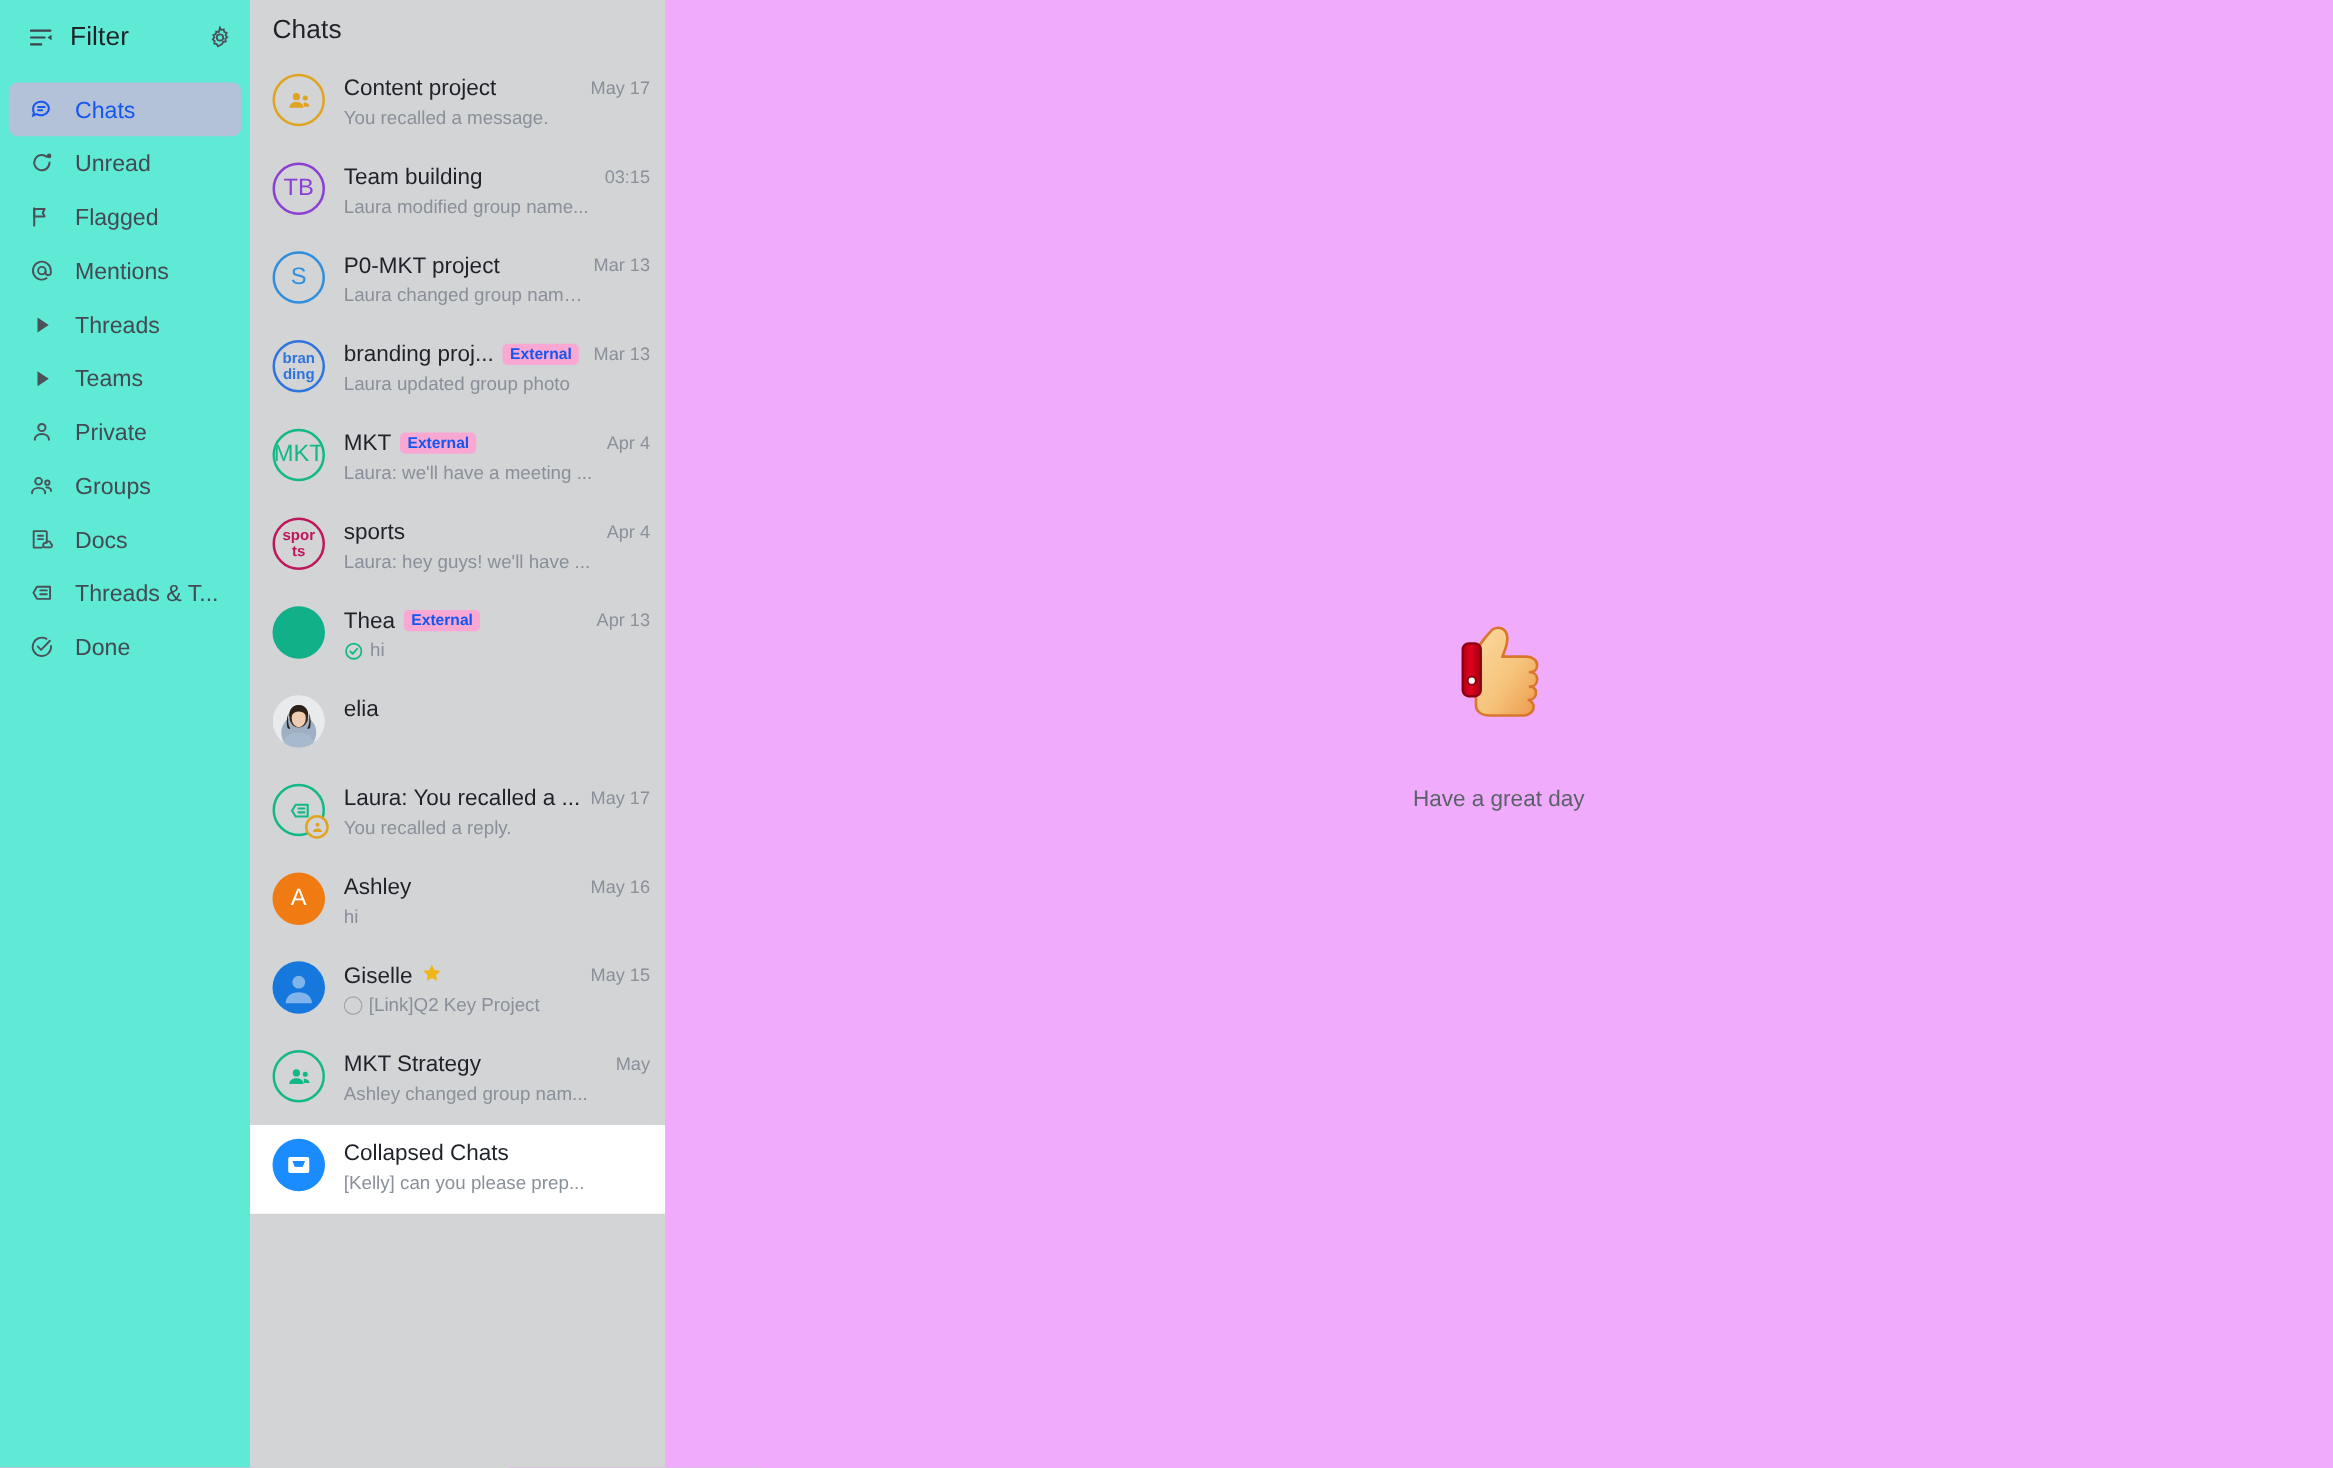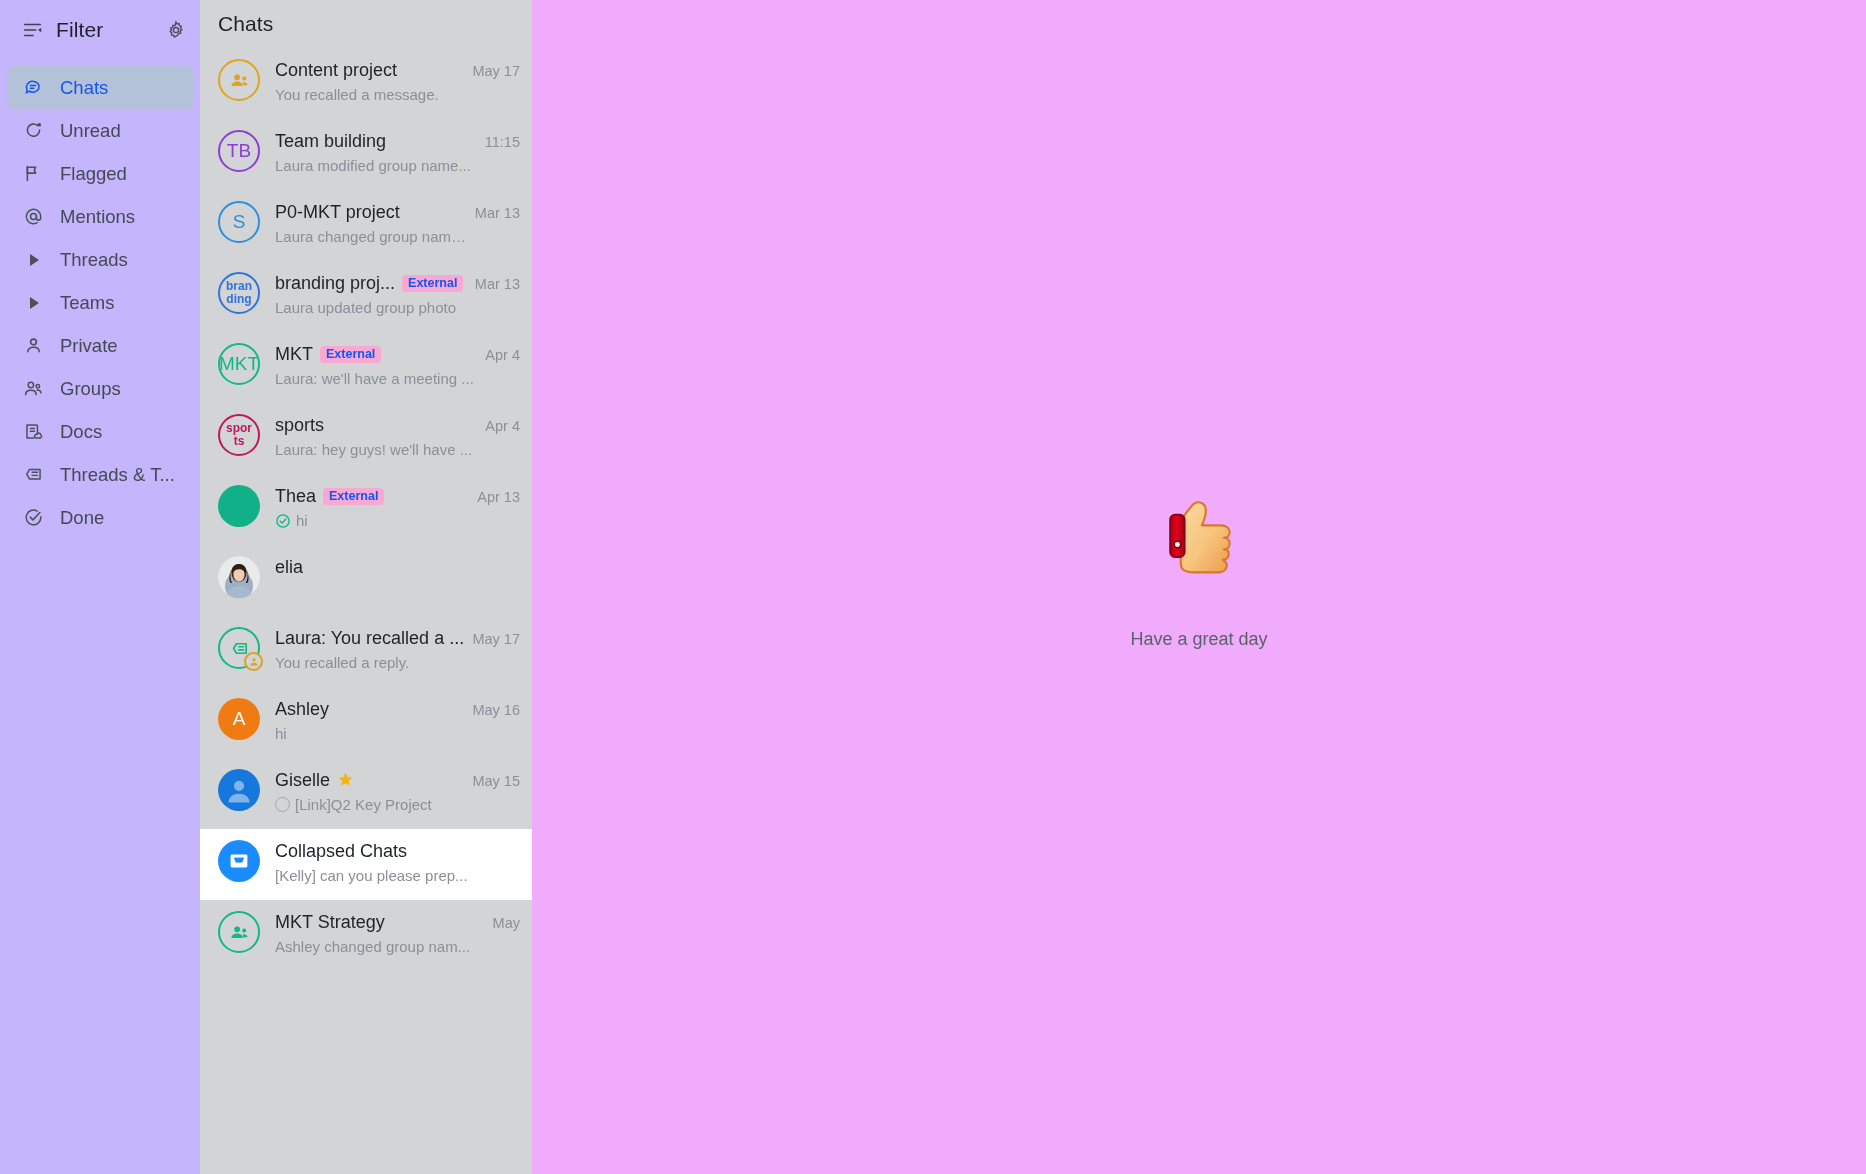--- a/index.html
+++ b/index.html
@@ -14,21 +14,21 @@
     display: flex;
     width: 1866px;
     height: 1174px;
     background: #c9cbcd;
   }
 
   
   .sidebar {
     width: 200px;
     flex: 0 0 200px;
-    background: #c4b5fd;
+    background: #5eead4;
     padding-top: 6px;
     position: relative;
   }
   .sidebar-header {
     display: flex;
     align-items: center;
     height: 48px;
     padding: 0 14px 0 22px;
   }
   .filter-icon { width: 22px; height: 22px; flex: 0 0 22px; display:block; }
@@ -383,21 +383,21 @@
             </div>
           </div>
           <div class="chat-main">
             <div class="chat-top">
               <span class="chat-name">Team building</span>
             </div>
             <div class="chat-sub">
               <span class="txt">Laura modified group name...</span>
             </div>
           </div>
-          <span class="chat-time">11:15</span>
+          <span class="chat-time">03:15</span>
         </div>
         <div class="chat-row">
           <div class="avatar-wrap">
             <div class="avatar ring" style="color: rgb(47, 143, 221);">
               <span class="letter">S</span>
             </div>
           </div>
           <div class="chat-main">
             <div class="chat-top">
               <span class="chat-name">P0-MKT project</span>
@@ -559,59 +559,59 @@
                   <path d="M12 2.6l2.9 6 6.6.9-4.8 4.6 1.2 6.5-5.9-3.1-5.9 3.1 1.2-6.5L2.5 9.5l6.6-.9z"></path>
                 </svg></span>
             </div>
             <div class="chat-sub">
               <span class="circle-empty"></span>
               <span class="txt">[Link]Q2 Key Project</span>
             </div>
           </div>
           <span class="chat-time">May 15</span>
         </div>
-        <div class="chat-row selected">
-          <div class="avatar-wrap">
-            <div class="avatar solid" style="background: rgb(26, 140, 255);">
-              <svg viewBox="0 0 24 24" width="24" height="24" fill="#fff">
-                <path d="M5 5.6h14a1.4 1.4 0 0 1 1.4 1.4v10a1.4 1.4 0 0 1-1.4 1.4H5A1.4 1.4 0 0 1 3.6 17V7A1.4 1.4 0 0 1 5 5.6zm2.1 3.2 1.7 4.4h6.4l1.7-4.4z" fill-rule="evenodd"></path>
-                <path d="M7.1 8.8h9.8l-1.8 4.6H8.9z" fill="#1a8cff"></path>
-              </svg>
-            </div>
-          </div>
-          <div class="chat-main">
-            <div class="chat-top">
-              <span class="chat-name">Collapsed Chats</span>
-            </div>
-            <div class="chat-sub">
-              <span class="txt">[Kelly] can you please prep...</span>
-            </div>
-          </div>
-          <span class="chat-time"></span>
-        </div>
         <div class="chat-row">
           <div class="avatar-wrap">
             <div class="avatar ring" style="color: rgb(18, 184, 134);">
               <svg viewBox="0 0 24 24" width="21" height="21" fill="#12b886">
                 <circle cx="9.3" cy="8.4" r="3.3"></circle>
                 <path d="M2.8 18.4c0-3.4 3-5.2 6.5-5.2s6.5 1.8 6.5 5.2z"></path>
                 <circle cx="17.4" cy="9.6" r="2.3"></circle>
                 <path d="M16 13.6c3 0 5.2 1.5 5.2 3.9h-5.2z"></path>
               </svg>
             </div>
           </div>
           <div class="chat-main">
             <div class="chat-top">
               <span class="chat-name">MKT Strategy</span>
             </div>
             <div class="chat-sub">
               <span class="txt">Ashley changed group nam...</span>
             </div>
           </div>
           <span class="chat-time">May</span>
+        </div>
+        <div class="chat-row selected">
+          <div class="avatar-wrap">
+            <div class="avatar solid" style="background: rgb(26, 140, 255);">
+              <svg viewBox="0 0 24 24" width="24" height="24" fill="#fff">
+                <path d="M5 5.6h14a1.4 1.4 0 0 1 1.4 1.4v10a1.4 1.4 0 0 1-1.4 1.4H5A1.4 1.4 0 0 1 3.6 17V7A1.4 1.4 0 0 1 5 5.6zm2.1 3.2 1.7 4.4h6.4l1.7-4.4z" fill-rule="evenodd"></path>
+                <path d="M7.1 8.8h9.8l-1.8 4.6H8.9z" fill="#1a8cff"></path>
+              </svg>
+            </div>
+          </div>
+          <div class="chat-main">
+            <div class="chat-top">
+              <span class="chat-name">Collapsed Chats</span>
+            </div>
+            <div class="chat-sub">
+              <span class="txt">[Kelly] can you please prep...</span>
+            </div>
+          </div>
+          <span class="chat-time"></span>
         </div>
       </div>
 
   </div>
 
   <div class="main">
     <div class="empty-wrap">
       <span class="thumbs">
         <svg viewBox="0 0 100 100" width="96" height="96">
           <defs>

